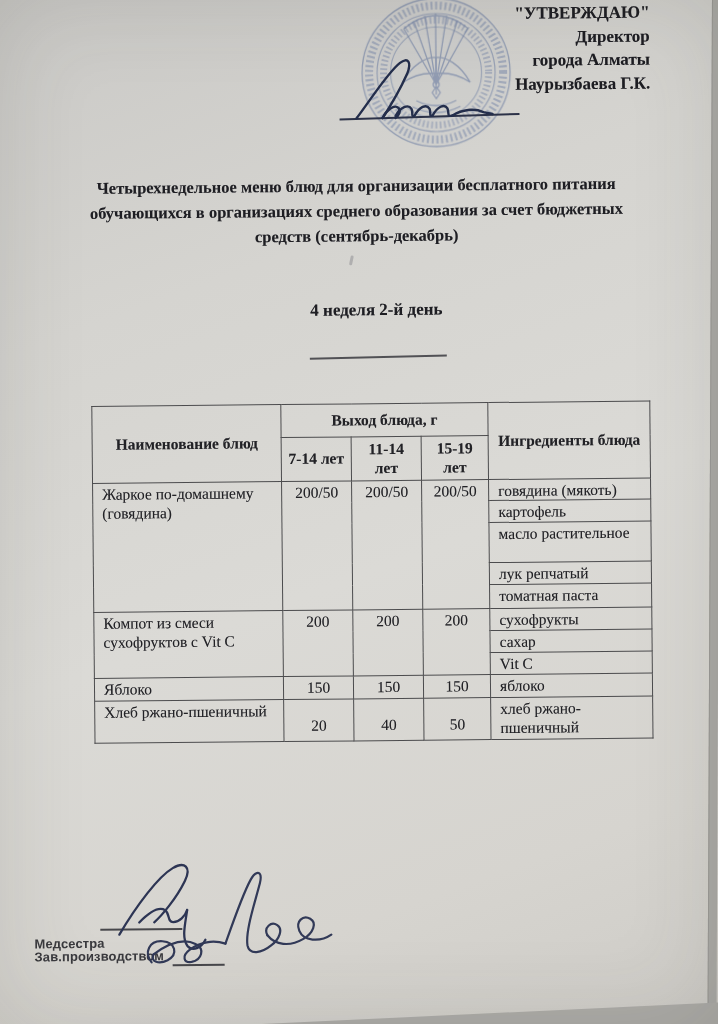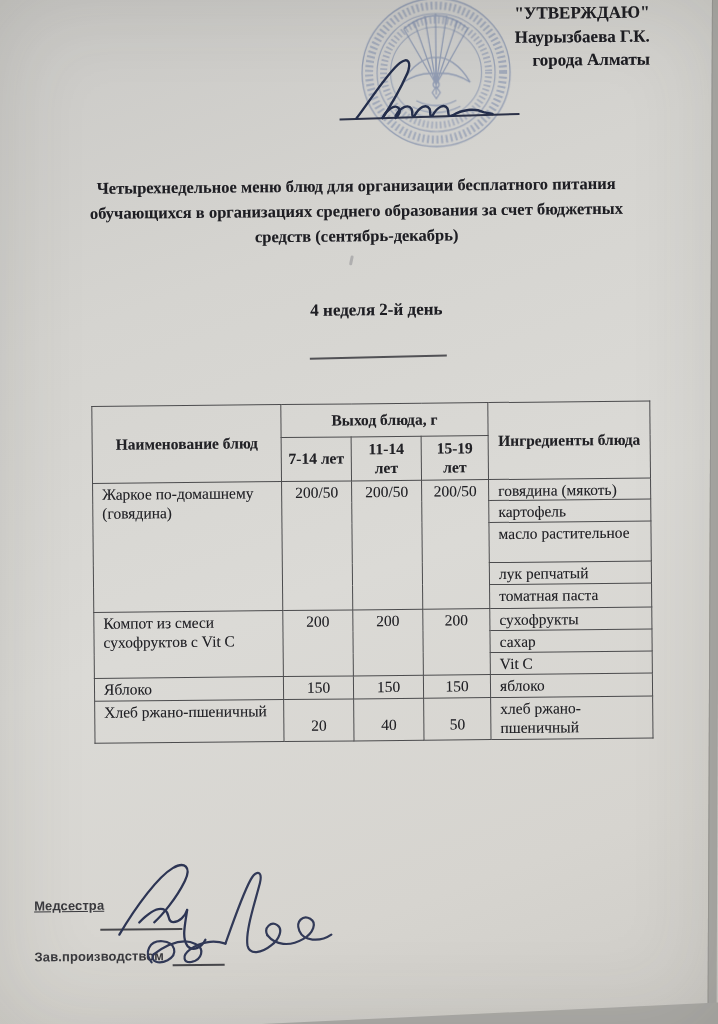--- a/index.html
+++ b/index.html
@@ -44,21 +44,21 @@
   table.menu th,table.menu td{border:1.8px solid #4c4c4e;overflow:hidden;}
   table.menu th{font-weight:bold;text-align:center;vertical-align:middle;padding:2px 5px;}
   td.dish{vertical-align:top;text-align:left;padding:2px 4px 0 9px;}
   td.portion{vertical-align:top;text-align:center;padding-top:2px;}
   td.portion.bottom{vertical-align:bottom;padding-bottom:5px;}
   td.ingredient{vertical-align:top;text-align:left;padding:1px 2px 0 9px;line-height:1.25;}
 
   
   .footer-label{position:absolute;font-family:"Liberation Sans",sans-serif;
                 font-weight:bold;font-size:13px;color:#3a3a3e;letter-spacing:.1px;}
-  .nurse-label{left:30px;top:898px;text-decoration:underline;}
+  .nurse-label{left:30px;top:936px;}
   .prod-label{left:30px;top:949px;}
   .footer-line{position:absolute;height:1.6px;background:#47474b;}
   .nurse-line{left:96px;top:929px;width:82px;}
   .prod-line{left:168px;top:965px;width:52px;}
   .sig-bottom-svg{position:absolute;left:95px;top:853px;width:245px;height:142px;z-index:4;}
 
   
   .edge-right{position:absolute;top:-4px;right:-3px;width:8px;height:1034px;
               background:#abaaa6;border-left:1px solid #9b9a96;
               transform:rotate(.25deg);transform-origin:top right;z-index:6;}
@@ -86,22 +86,23 @@
           <path d="M44 88 C54 70 68 62 78 63 C88 62 102 70 112 88 C100 80 88 78 78 79 C68 78 56 80 44 88 Z"></path>
           <path d="M78 63 L78 100 M74 98 L78 92 L82 98 L78 104 Z"></path>
           <path d="M58 106 Q78 116 98 106 M54 112 Q78 124 102 112"></path>
           <circle cx="78" cy="90" r="3"></circle>
         </g>
       </g>
     </svg>
 
     <div class="approval">
       <div>"УТВЕРЖДАЮ"</div>
+      <div>Директор</div>
+      <div>города Алматы</div>
       <div>Наурызбаева Г.К.</div>
-      <div>города Алматы</div>
     </div>
     <div class="sig-underline-top"></div>
     <svg class="sig-top-svg" viewBox="0 0 345 78">
       <g fill="none" stroke="#242e4c" stroke-width="2.4" stroke-linecap="round">
         <path d="M30 69 C44 51 62 23 74 14 C82 8 86 13 81 25 C72 45 60 63 56 69"></path>
         <path d="M56 69 C60 61 68 55 72 59 C75 62 72 67 69 69"></path>
         <path d="M69 67 C74 58 82 55 85 60 C87 64 84 68 88 67 C93 58 100 55 103 60 C105 64 102 68 106 67 C111 58 118 55 121 60 C123 65 120 69 126 67"></path>
         <path d="M126 67 C136 61 148 60 157 64 L166 66"></path>
       </g>
     </svg>

